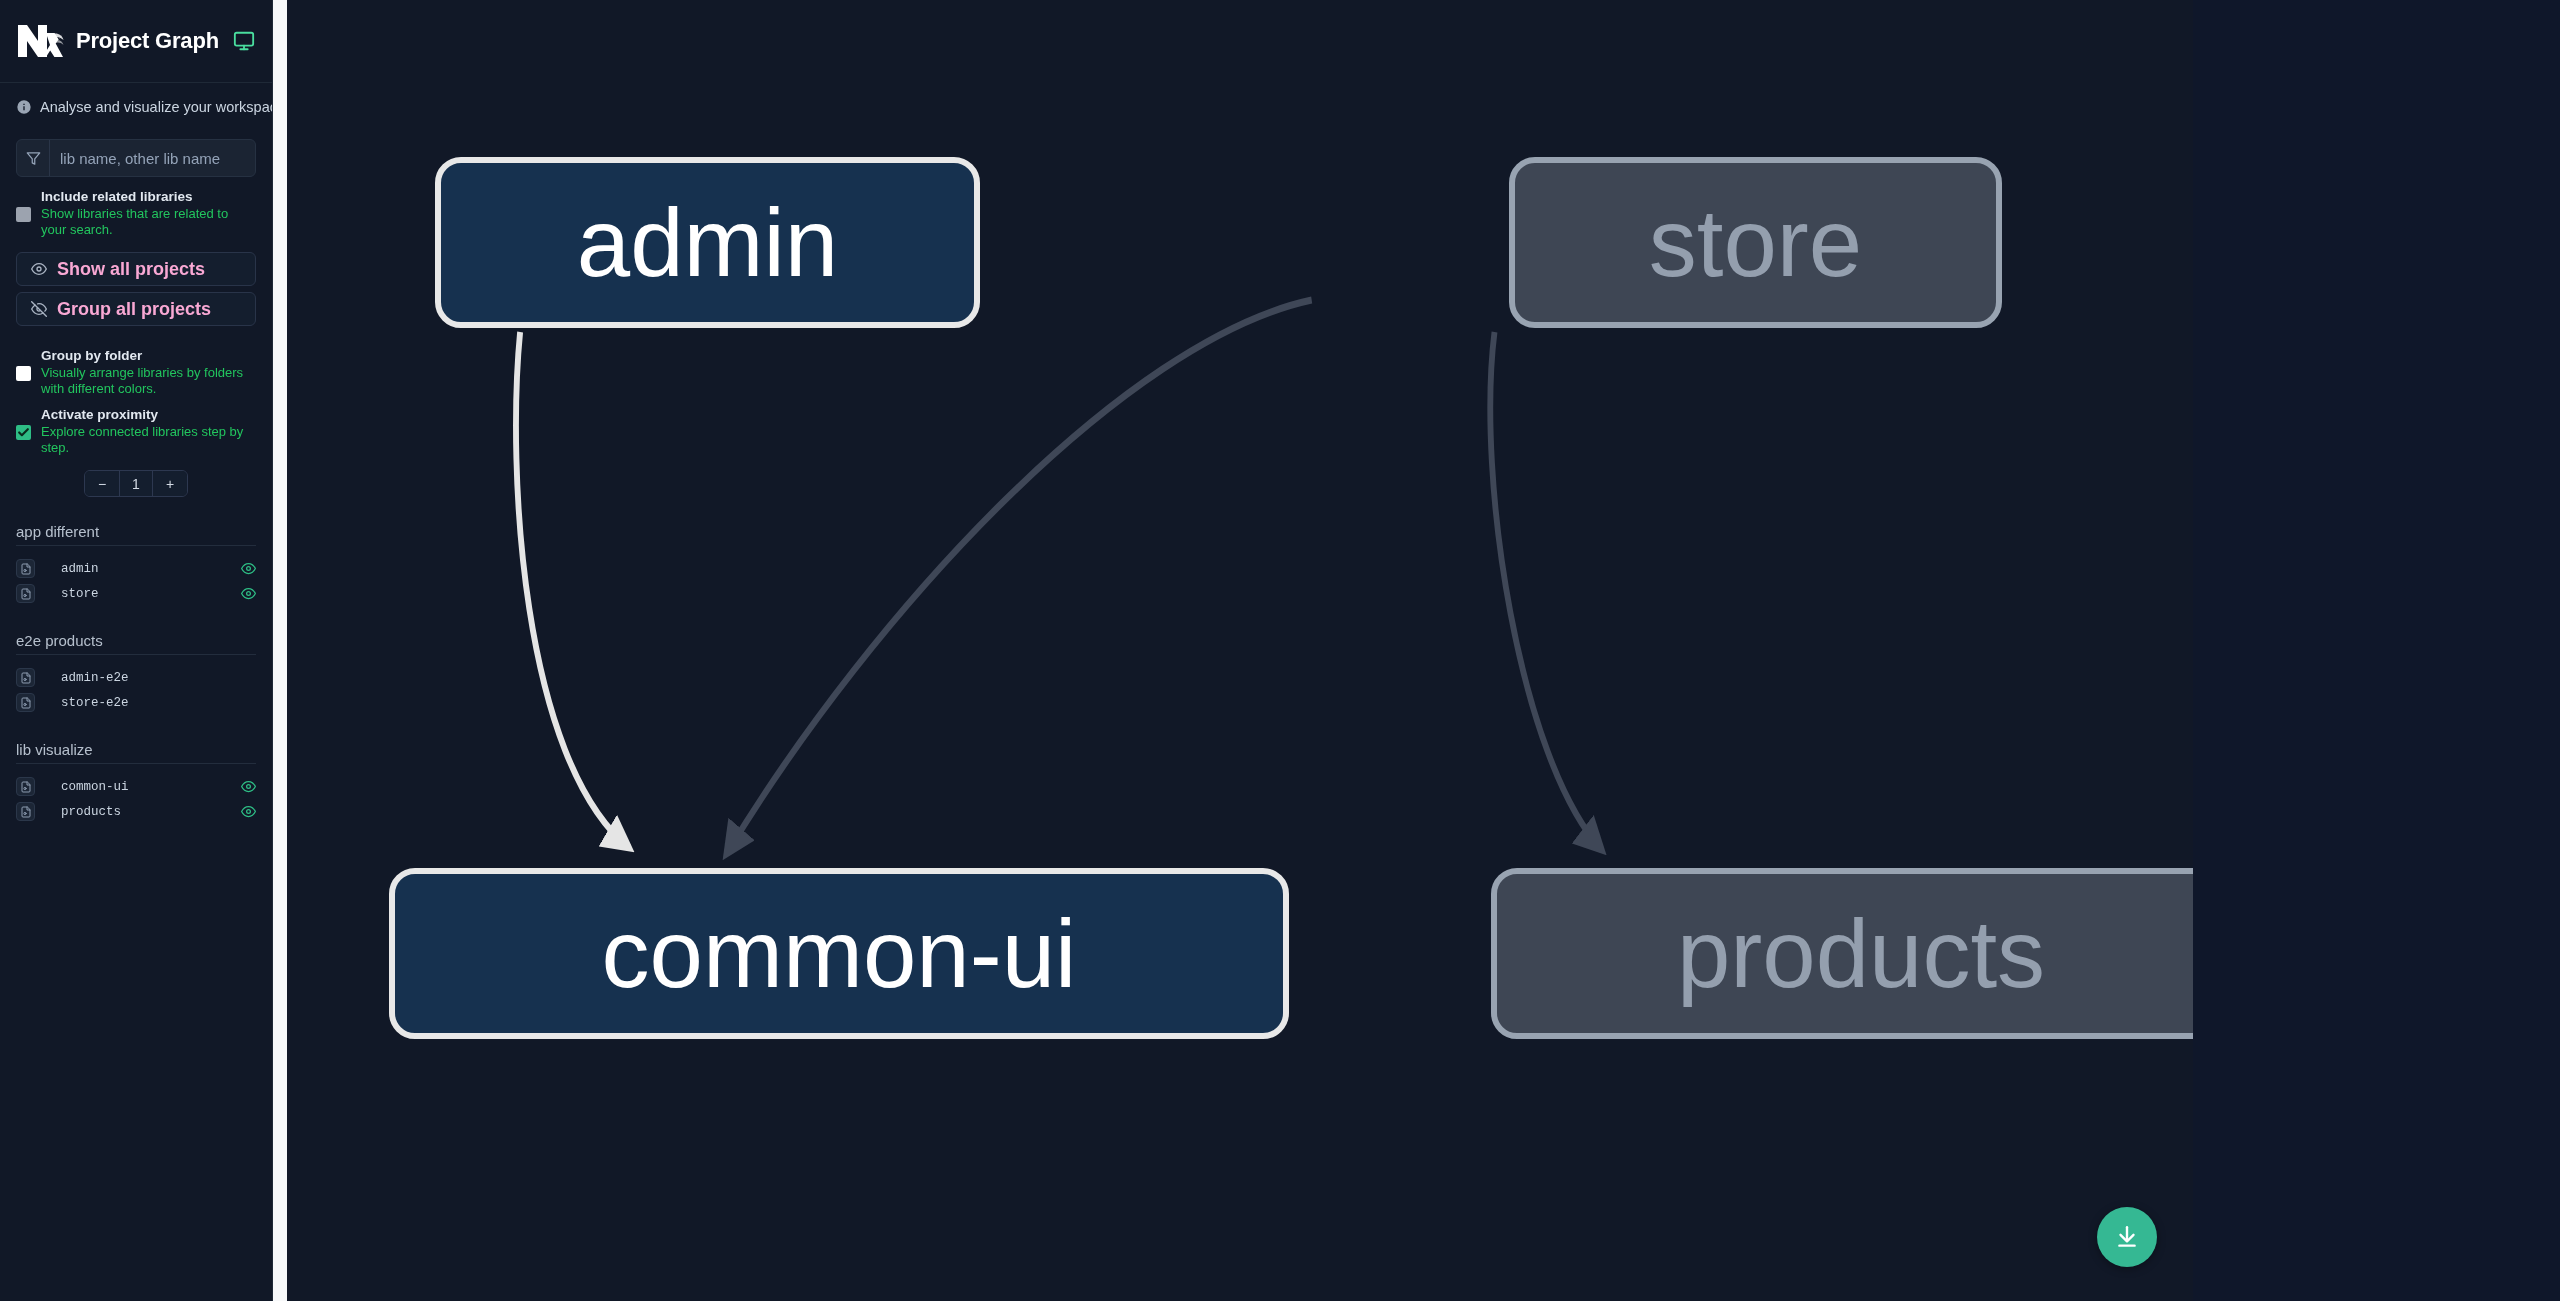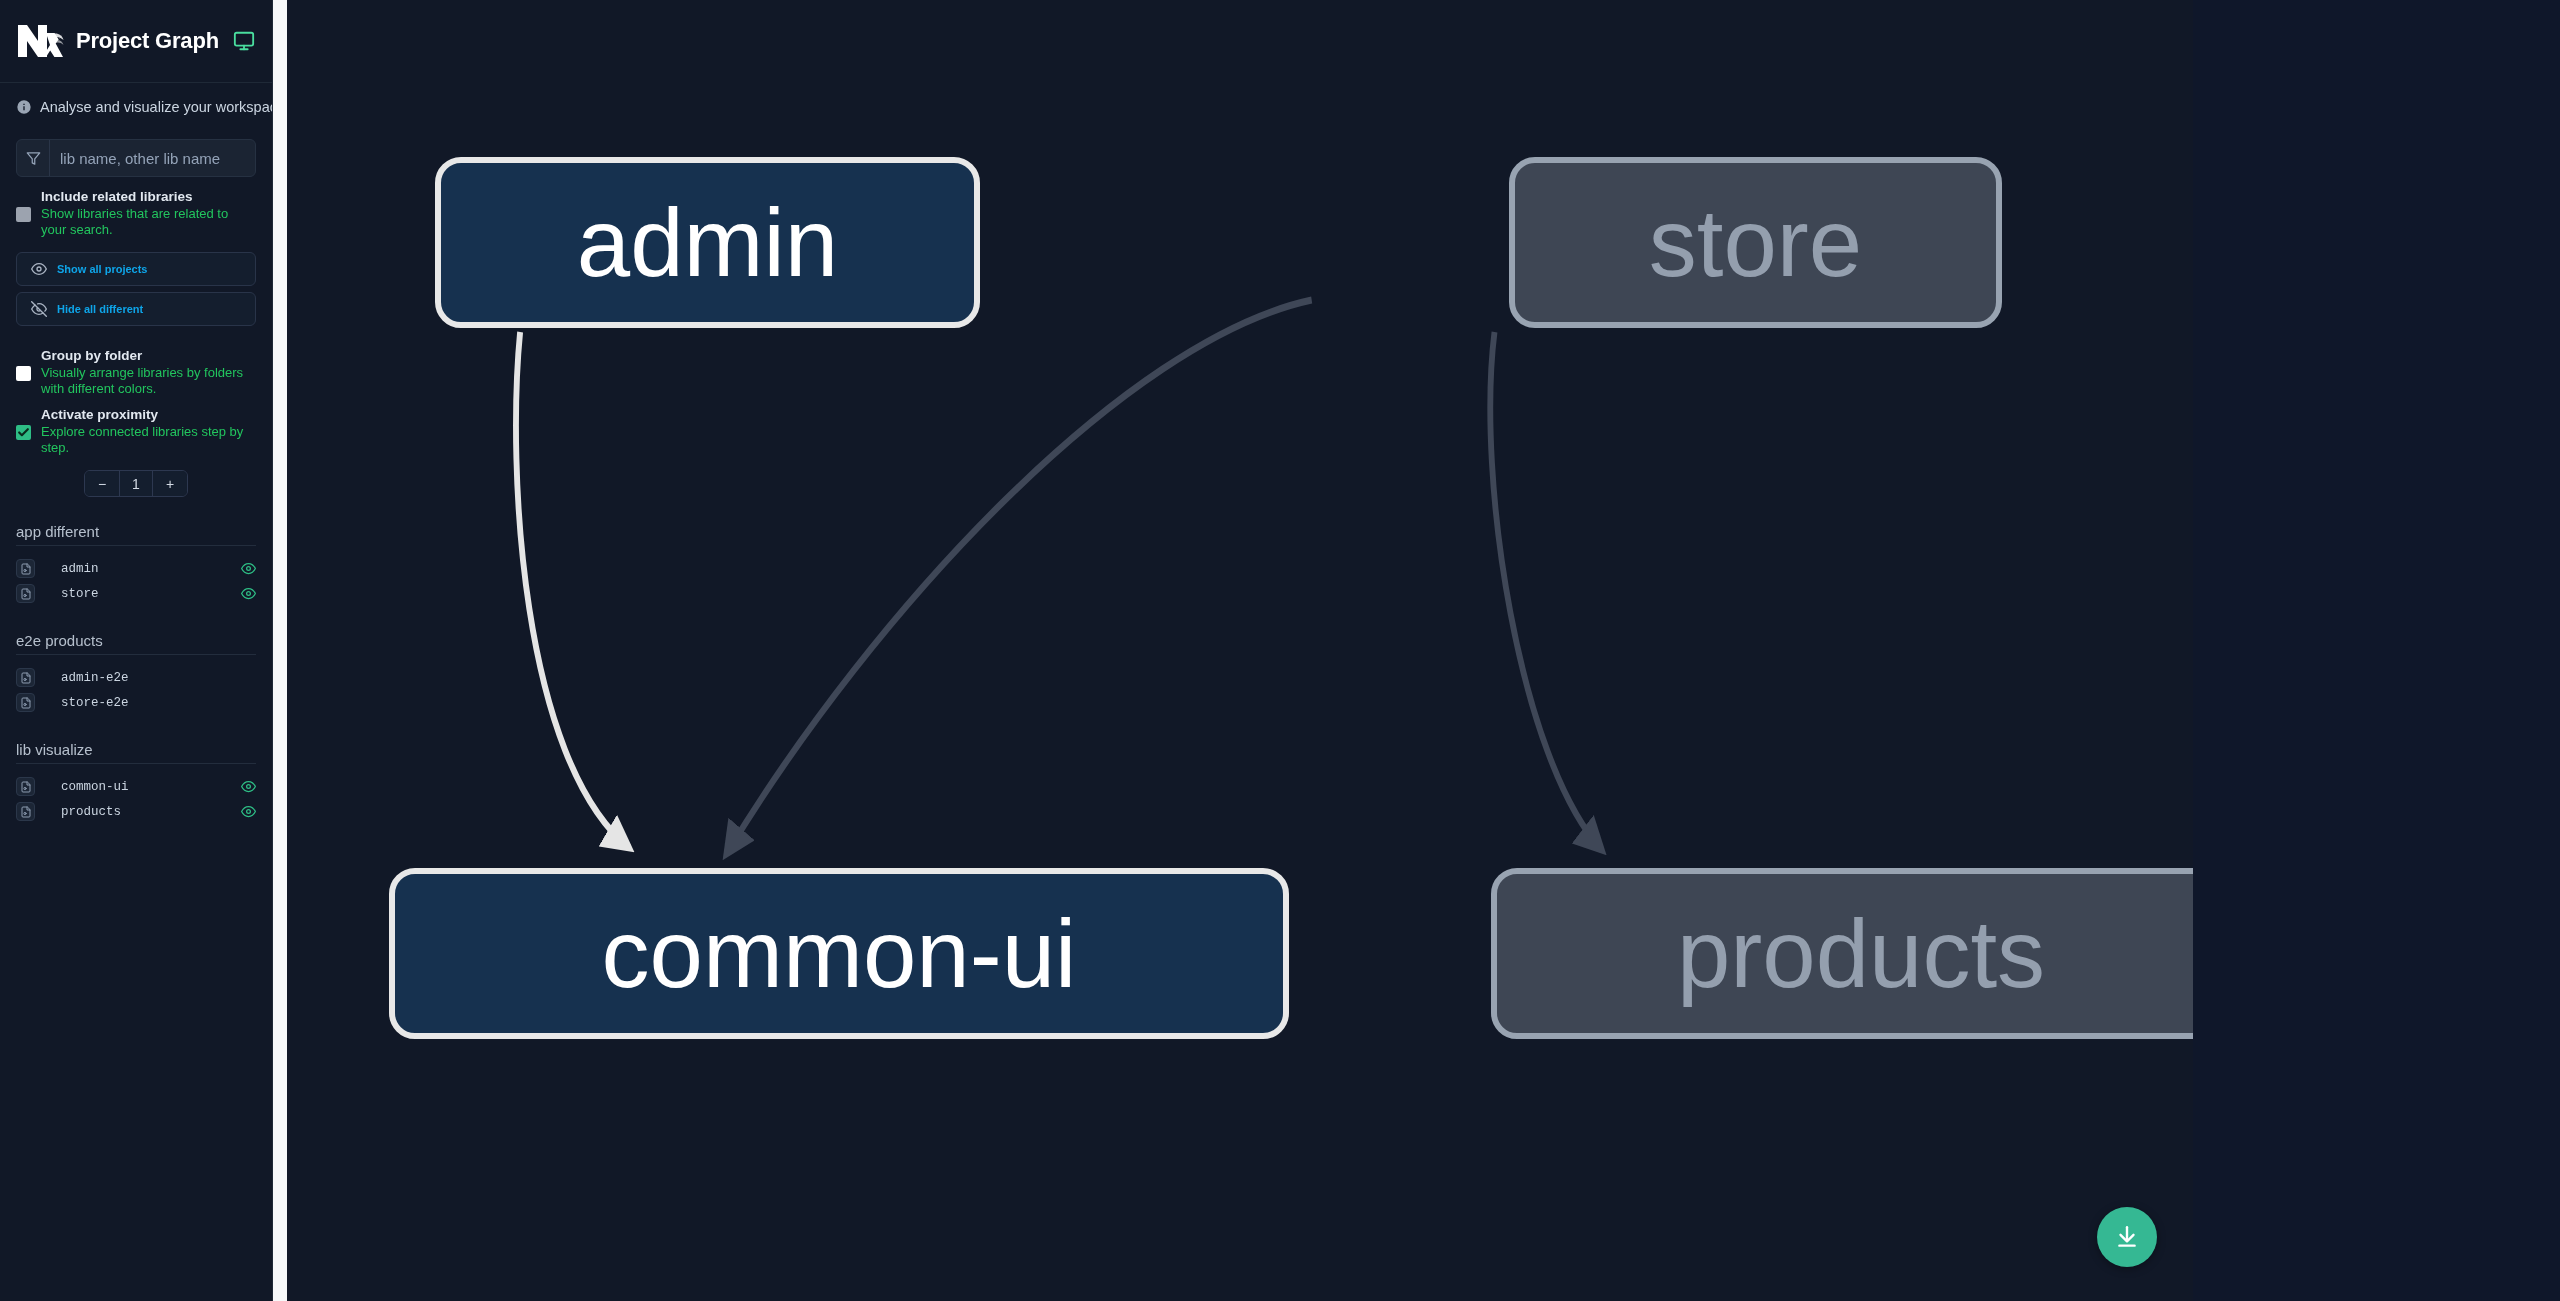--- a/index.html
+++ b/index.html
@@ -153,21 +153,21 @@
     border: 1px solid #293449;
     border-radius: 6px;
     display: flex;
     align-items: center;
     gap: 10px;
     padding: 0 14px;
     cursor: pointer;
     font-family: "Liberation Sans", sans-serif;
   }
   .pbtn svg { width: 16px; height: 16px; color: #aab4c3; flex: 0 0 16px; display:block;}
-  .pbtn span { color: #0ea5e9; font-size: 11px; font-weight: 700; }
+  .pbtn span { color: #f9a8d4; font-size: 18px; font-weight: 700; }
 
   
   .stepper-row { display: flex; justify-content: center; padding-top: 14px; }
   .stepper {
     display: flex;
     border: 1px solid #2d3850;
     border-radius: 6px;
     overflow: hidden;
     height: 27px;
   }
@@ -345,21 +345,21 @@
           <path d="M1 12s4-8 11-8 11 8 11 8-4 8-11 8-11-8-11-8z"></path>
           <circle cx="12" cy="12" r="3"></circle>
         </svg>
         <span>Show all projects</span>
       </button>
       <button class="pbtn">
         <svg viewBox="0 0 24 24" fill="none" stroke="currentColor" stroke-width="2" stroke-linecap="round" stroke-linejoin="round">
           <path d="M17.94 17.94A10.07 10.07 0 0112 20c-7 0-11-8-11-8a18.45 18.45 0 015.06-5.94M9.9 4.24A9.12 9.12 0 0112 4c7 0 11 8 11 8a18.5 18.5 0 01-2.16 3.19m-6.72-1.07a3 3 0 11-4.24-4.24"></path>
           <line x1="1" y1="1" x2="23" y2="23"></line>
         </svg>
-        <span>Hide all different</span>
+        <span>Group all projects</span>
       </button>
     </div>
 
     <div class="check-group" style="padding-top:22px">
       <span class="cb cb-white"></span>
       <div class="cg-text">
         <div class="cg-title">Group by folder</div>
         <div class="cg-desc">Visually arrange libraries by folders with different colors.</div>
       </div>
     </div>

